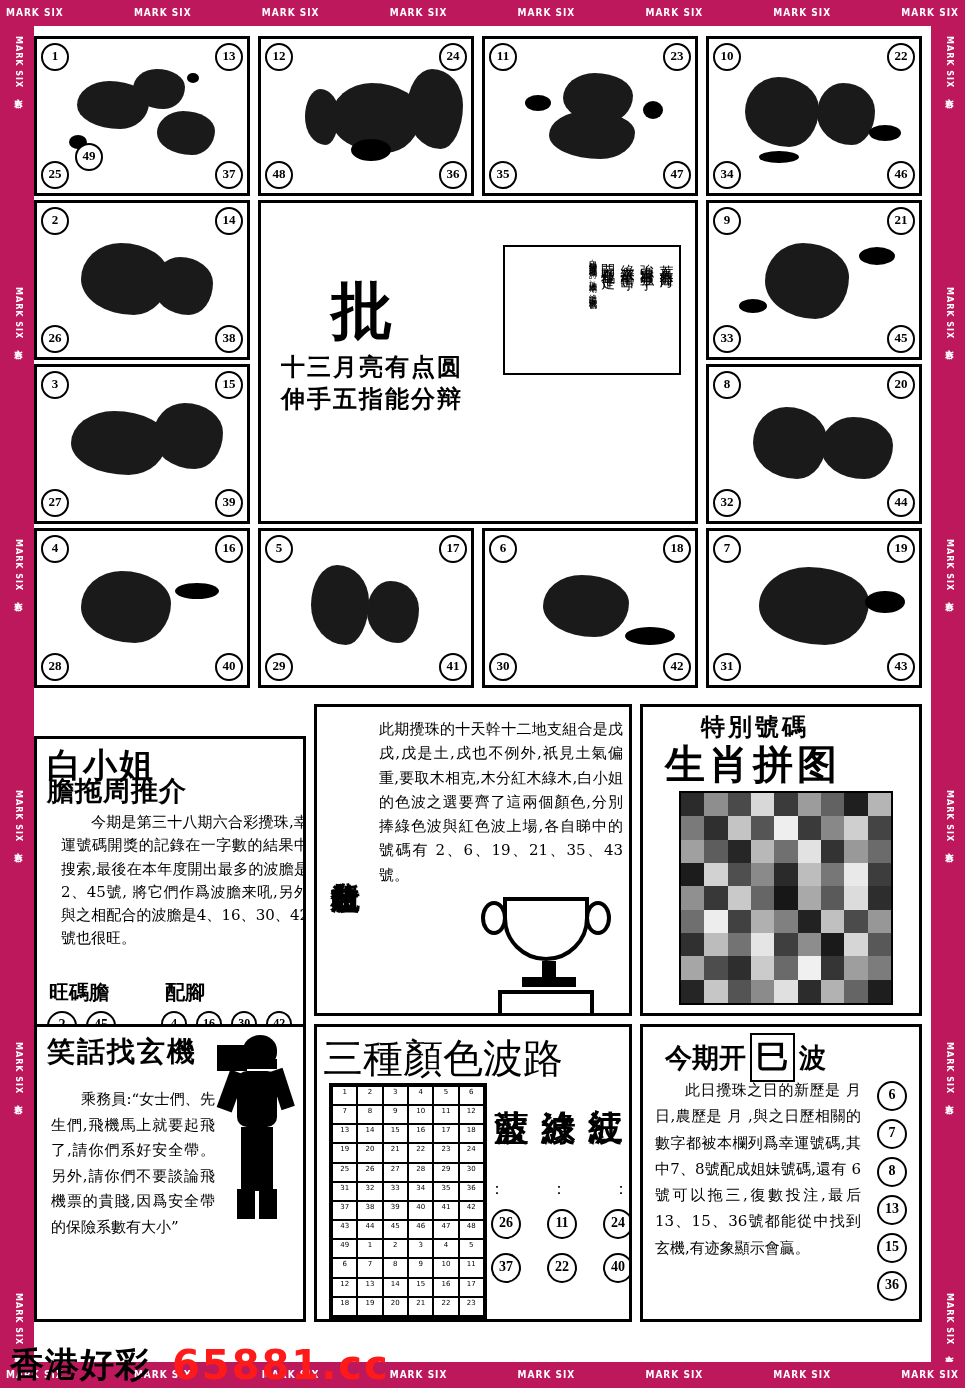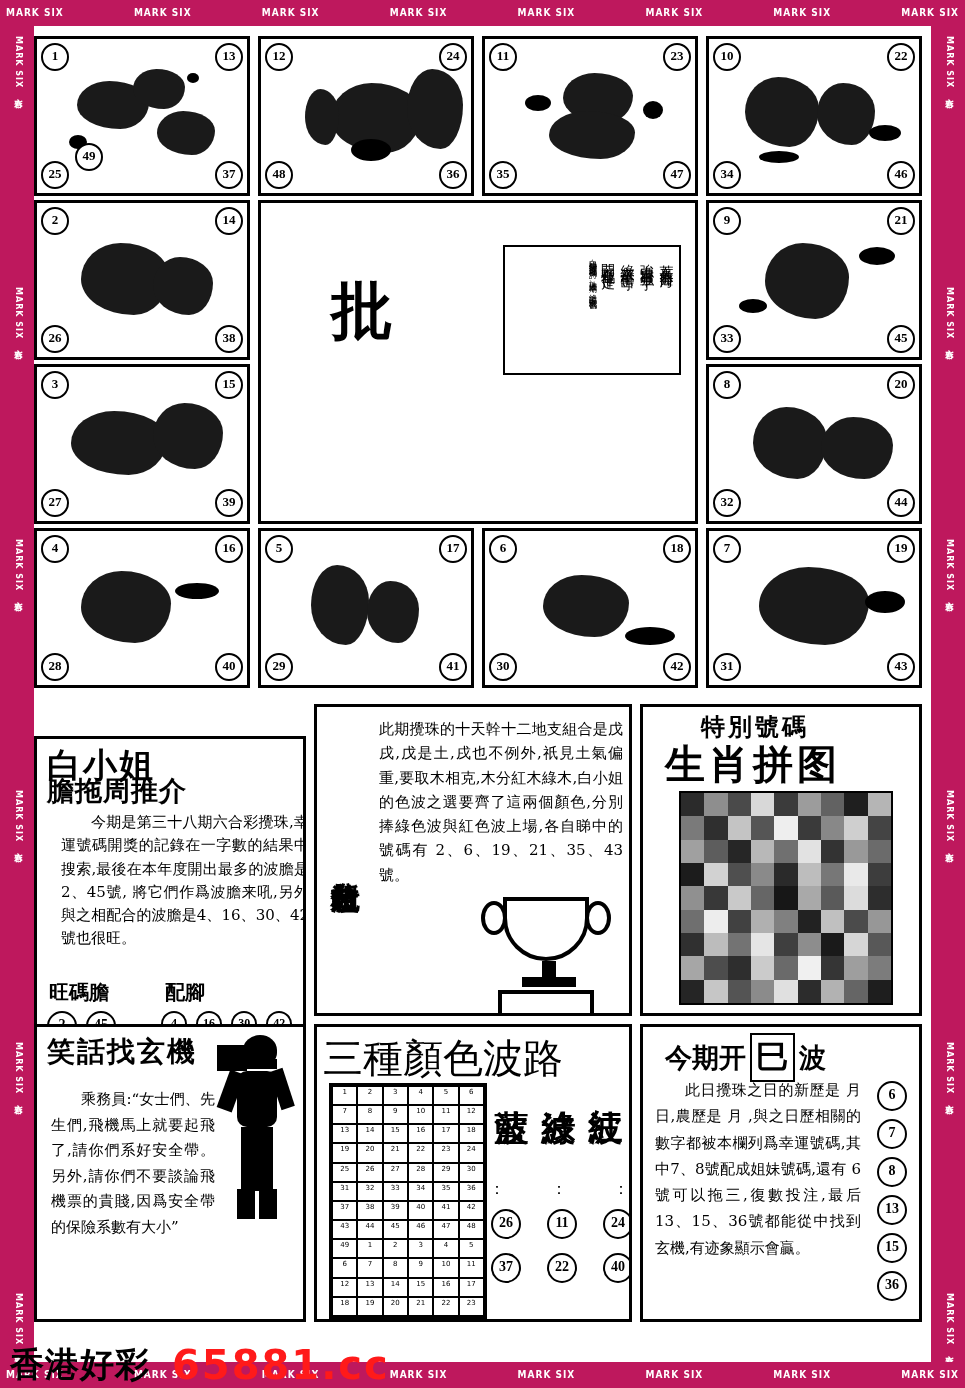--- a/index.html
+++ b/index.html
@@ -218,20 +218,24 @@
       <div class="splat" style="left:44px;top:40px;width:74px;height:72px;"></div>
       <div class="splat" style="left:112px;top:50px;width:72px;height:62px;"></div>
       <div class="num tl">8</div>
       <div class="num tr">20</div>
       <div class="num bl">32</div>
       <div class="num br">44</div>
     </div>
 
     <div id="headline" style="left:224px;top:174px;width:440px;height:324px;">
       <div class="title-pi">批</div>
+      <div class="title-sub">
+        <div>十三月亮有点圆</div>
+        <div>伸手五指能分辩</div>
+      </div>
       <div class="poem-box">
         <div class="poem-col">莫在人前奔海口</div>
         <div class="poem-col">強中自有強中手</div>
         <div class="poem-col">綠衣童子松出守</div>
         <div class="poem-col">閑云野鶴常伴走</div>
         <div class="poem-col small">白小姐特别嚴選之神秘碼詩、珠連續本期、绝说圆中玄机密碼</div>
       </div>
     </div>
 
     <div class="cell" style="left:0px;top:502px;width:216px;height:160px;">

